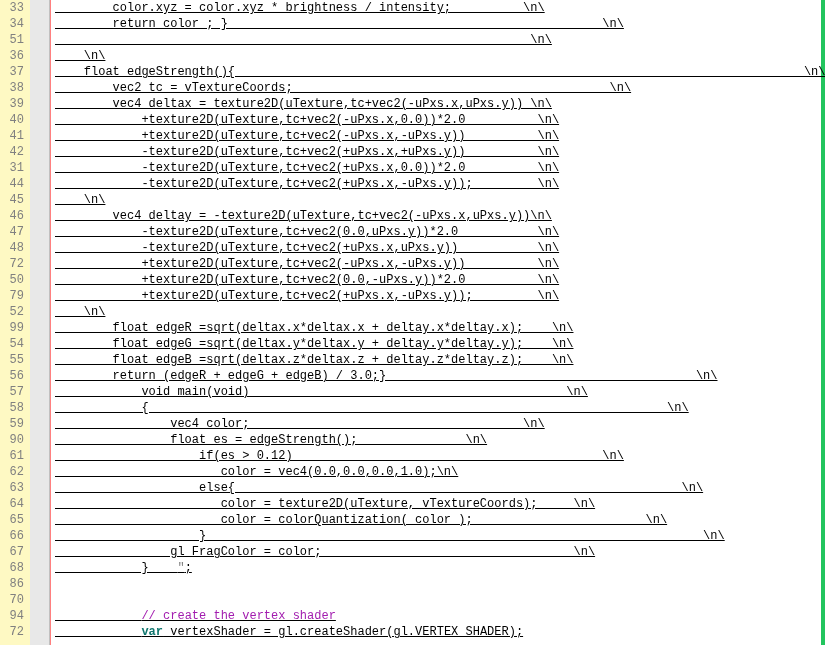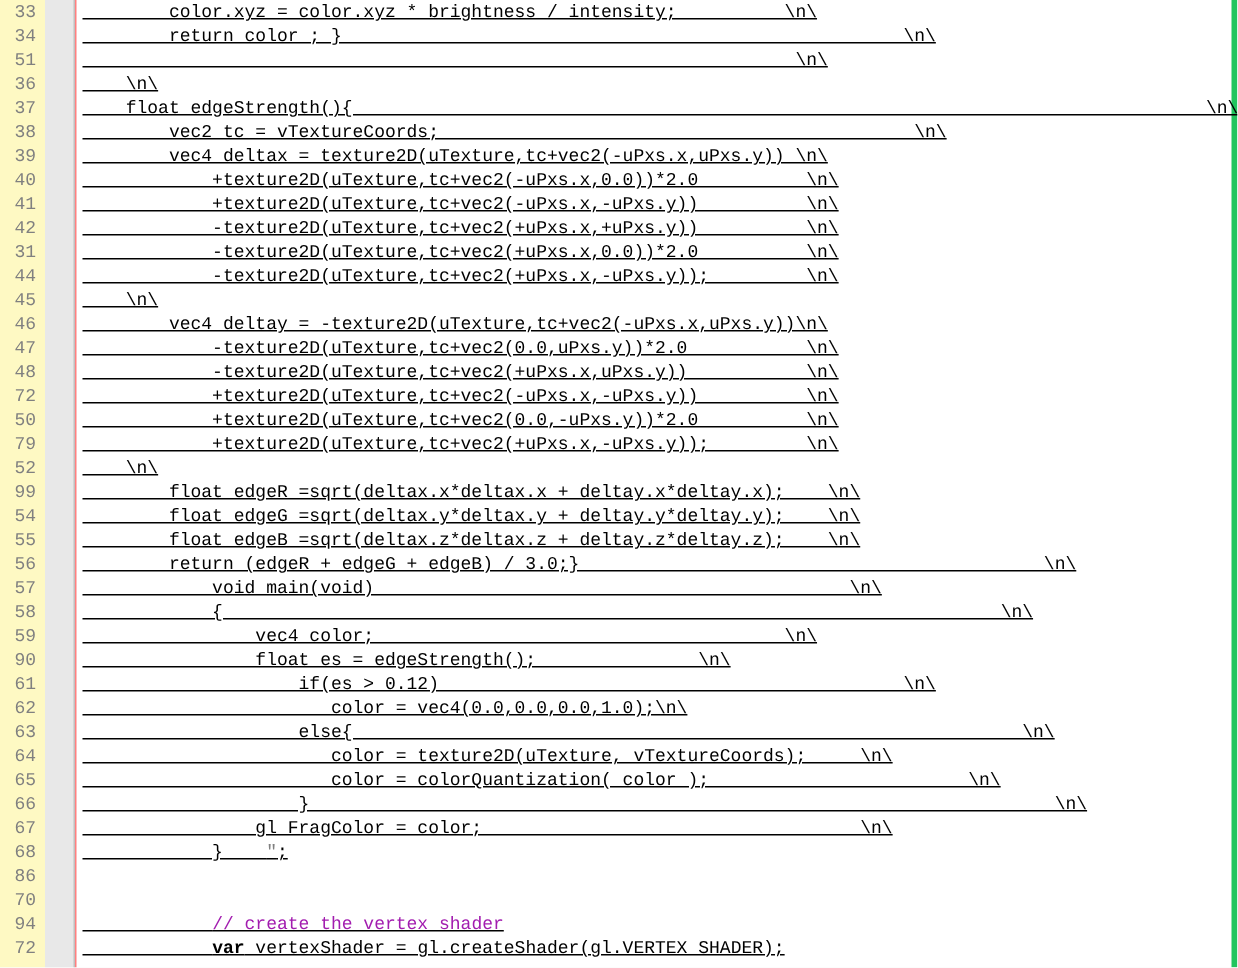--- a/index.html
+++ b/index.html
@@ -44,21 +44,21 @@
   .code-inner {
     padding-left: 4px;
     white-space: pre;
     font-family: inherit;
     font-size: inherit;
     border-right: 4px solid #22c55e;
     min-height: 100%;
     text-decoration: underline;
   }
   .line { height: 16px; color: #000; }
-  .kw { color: #000000; font-weight: bold; }
+  .kw { color: #0f766e; font-weight: bold; }
   .comment { color: #a21caf; }
   .string { color: #808080; }
 </style>
 </head>
 <body>
 
 <div class="editor">
   <div class="gutter" id="gutter">
       <div class="ln">33</div>
       <div class="ln">34</div>

